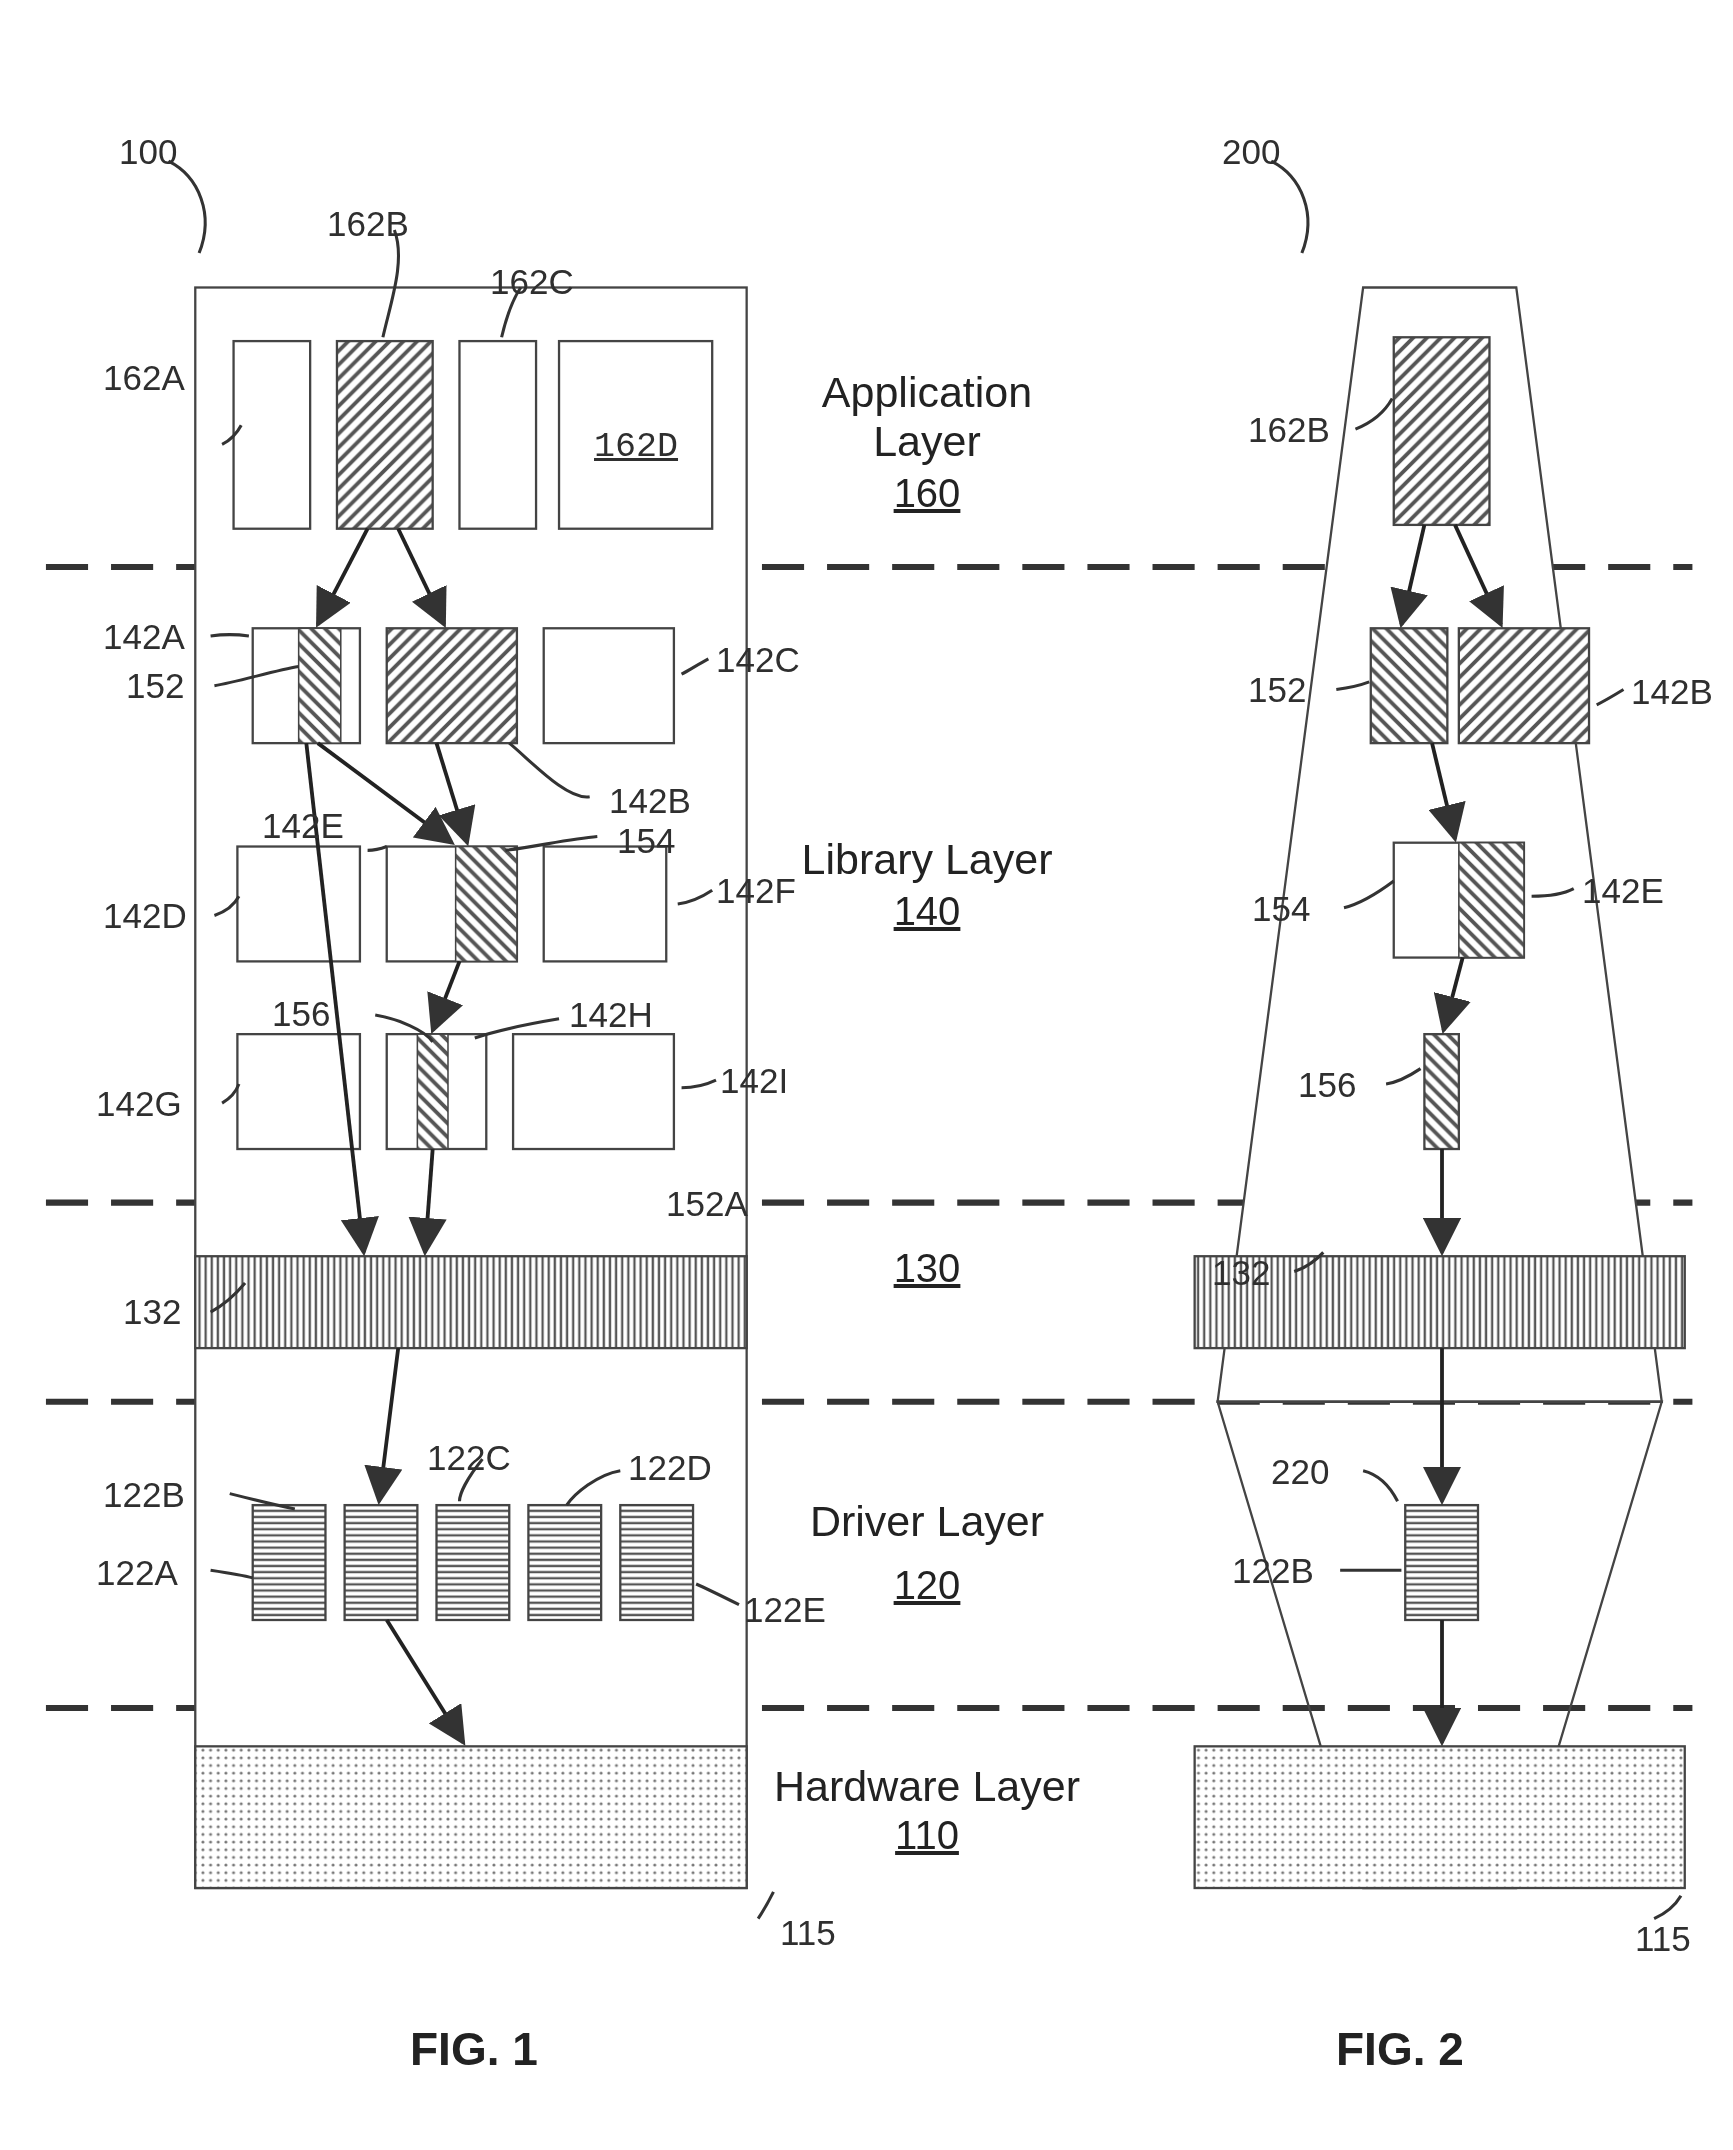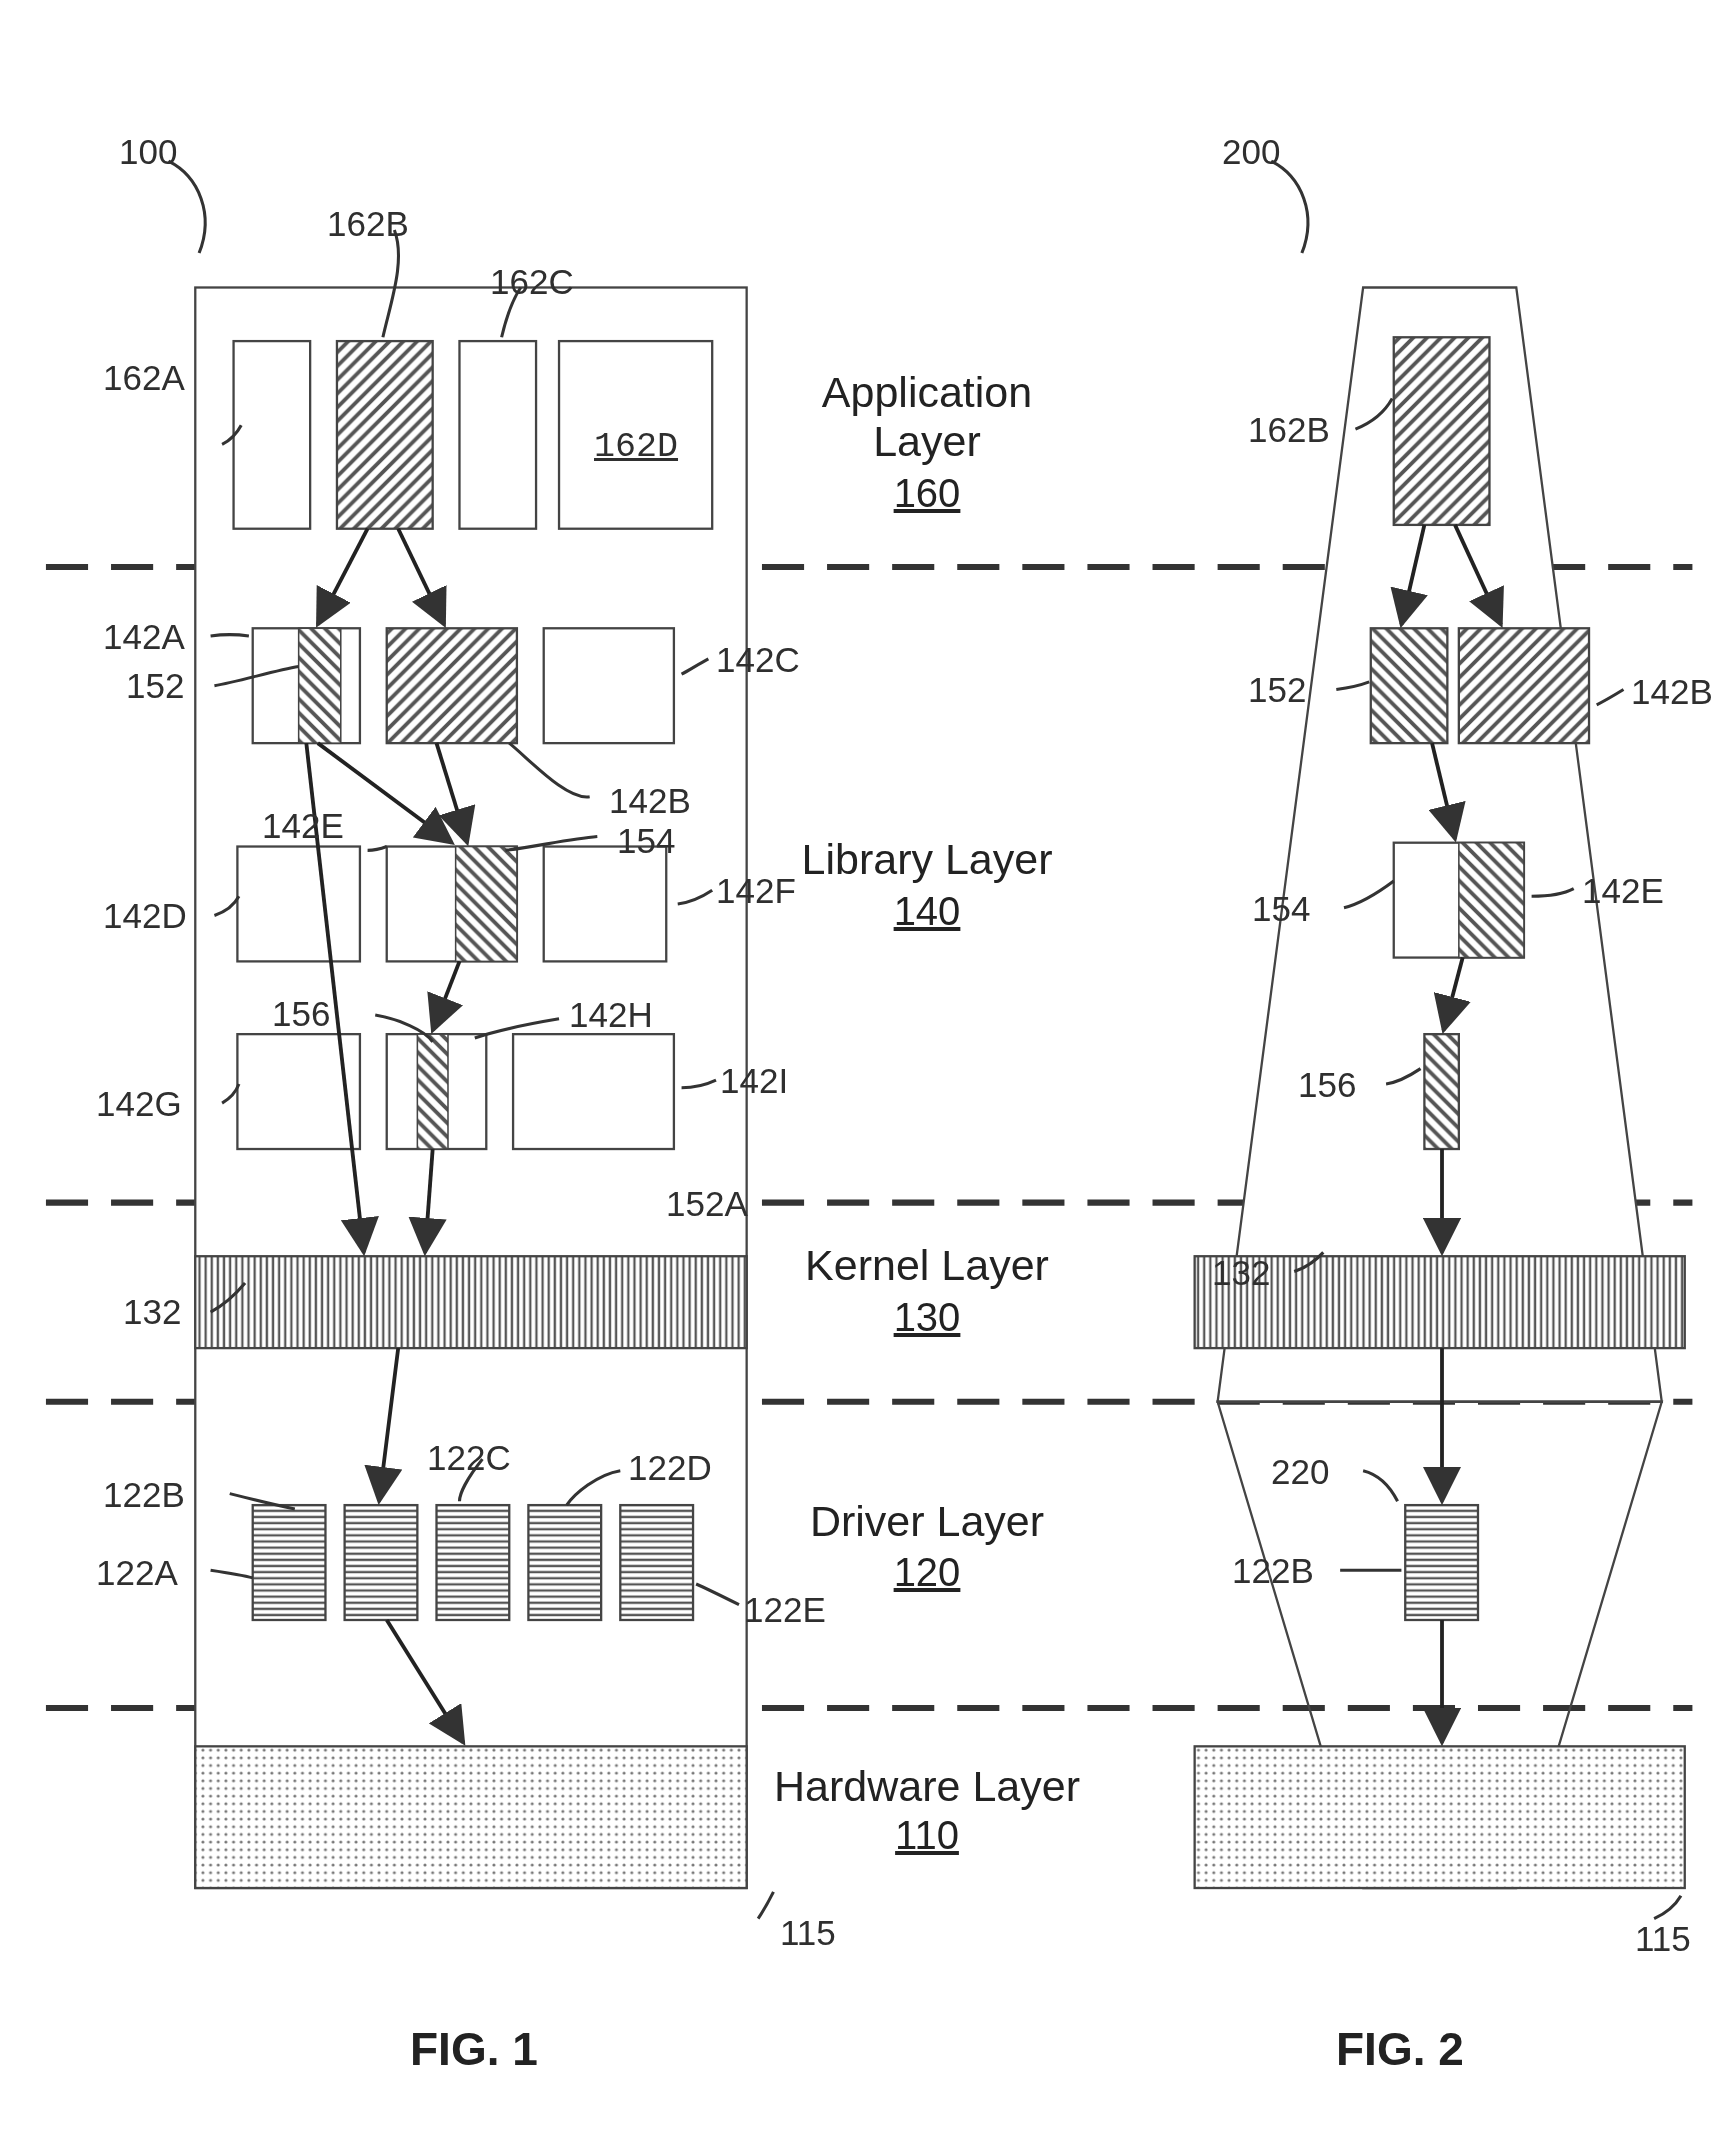--- a/index.html
+++ b/index.html
@@ -218,26 +218,25 @@
 
 <div class="layerName" style="position:absolute;left:774px;top:368px;width:306px">
   <span style="display:block">Application Layer</span>
   <span class="layerNum" style="display:block;margin-top:4.6px">160</span>
 </div>
 <div class="layerName" style="position:absolute;left:774px;top:835px;width:306px">
   <span style="display:block">Library Layer</span>
   <span class="layerNum" style="display:block;margin-top:4.6px">140</span>
 </div>
 <div class="layerName" style="position:absolute;left:774px;top:1241px;width:306px">
-  <span style="display:block">Kernel Layer</span>
   <span class="layerNum" style="display:block;margin-top:5px">130</span>
 </div>
 <div class="layerName" style="position:absolute;left:774px;top:1497px;width:306px">
   <span style="display:block">Driver Layer</span>
-  <span class="layerNum" style="display:block;margin-top:4px">120</span>
+  <span class="layerNum" style="display:block;margin-top:17px">120</span>
 </div>
 <div class="layerName" style="position:absolute;left:774px;top:1762px;width:306px">
   <span style="display:block">Hardware Layer</span>
   <span class="layerNum" style="display:block;margin-top:2px">110</span>
 </div>
 
 <div class="fig" style="left:410px;top:2022px">FIG. 1</div>
 <div class="fig" style="left:1336px;top:2022px">FIG. 2</div>
 
 </div>

